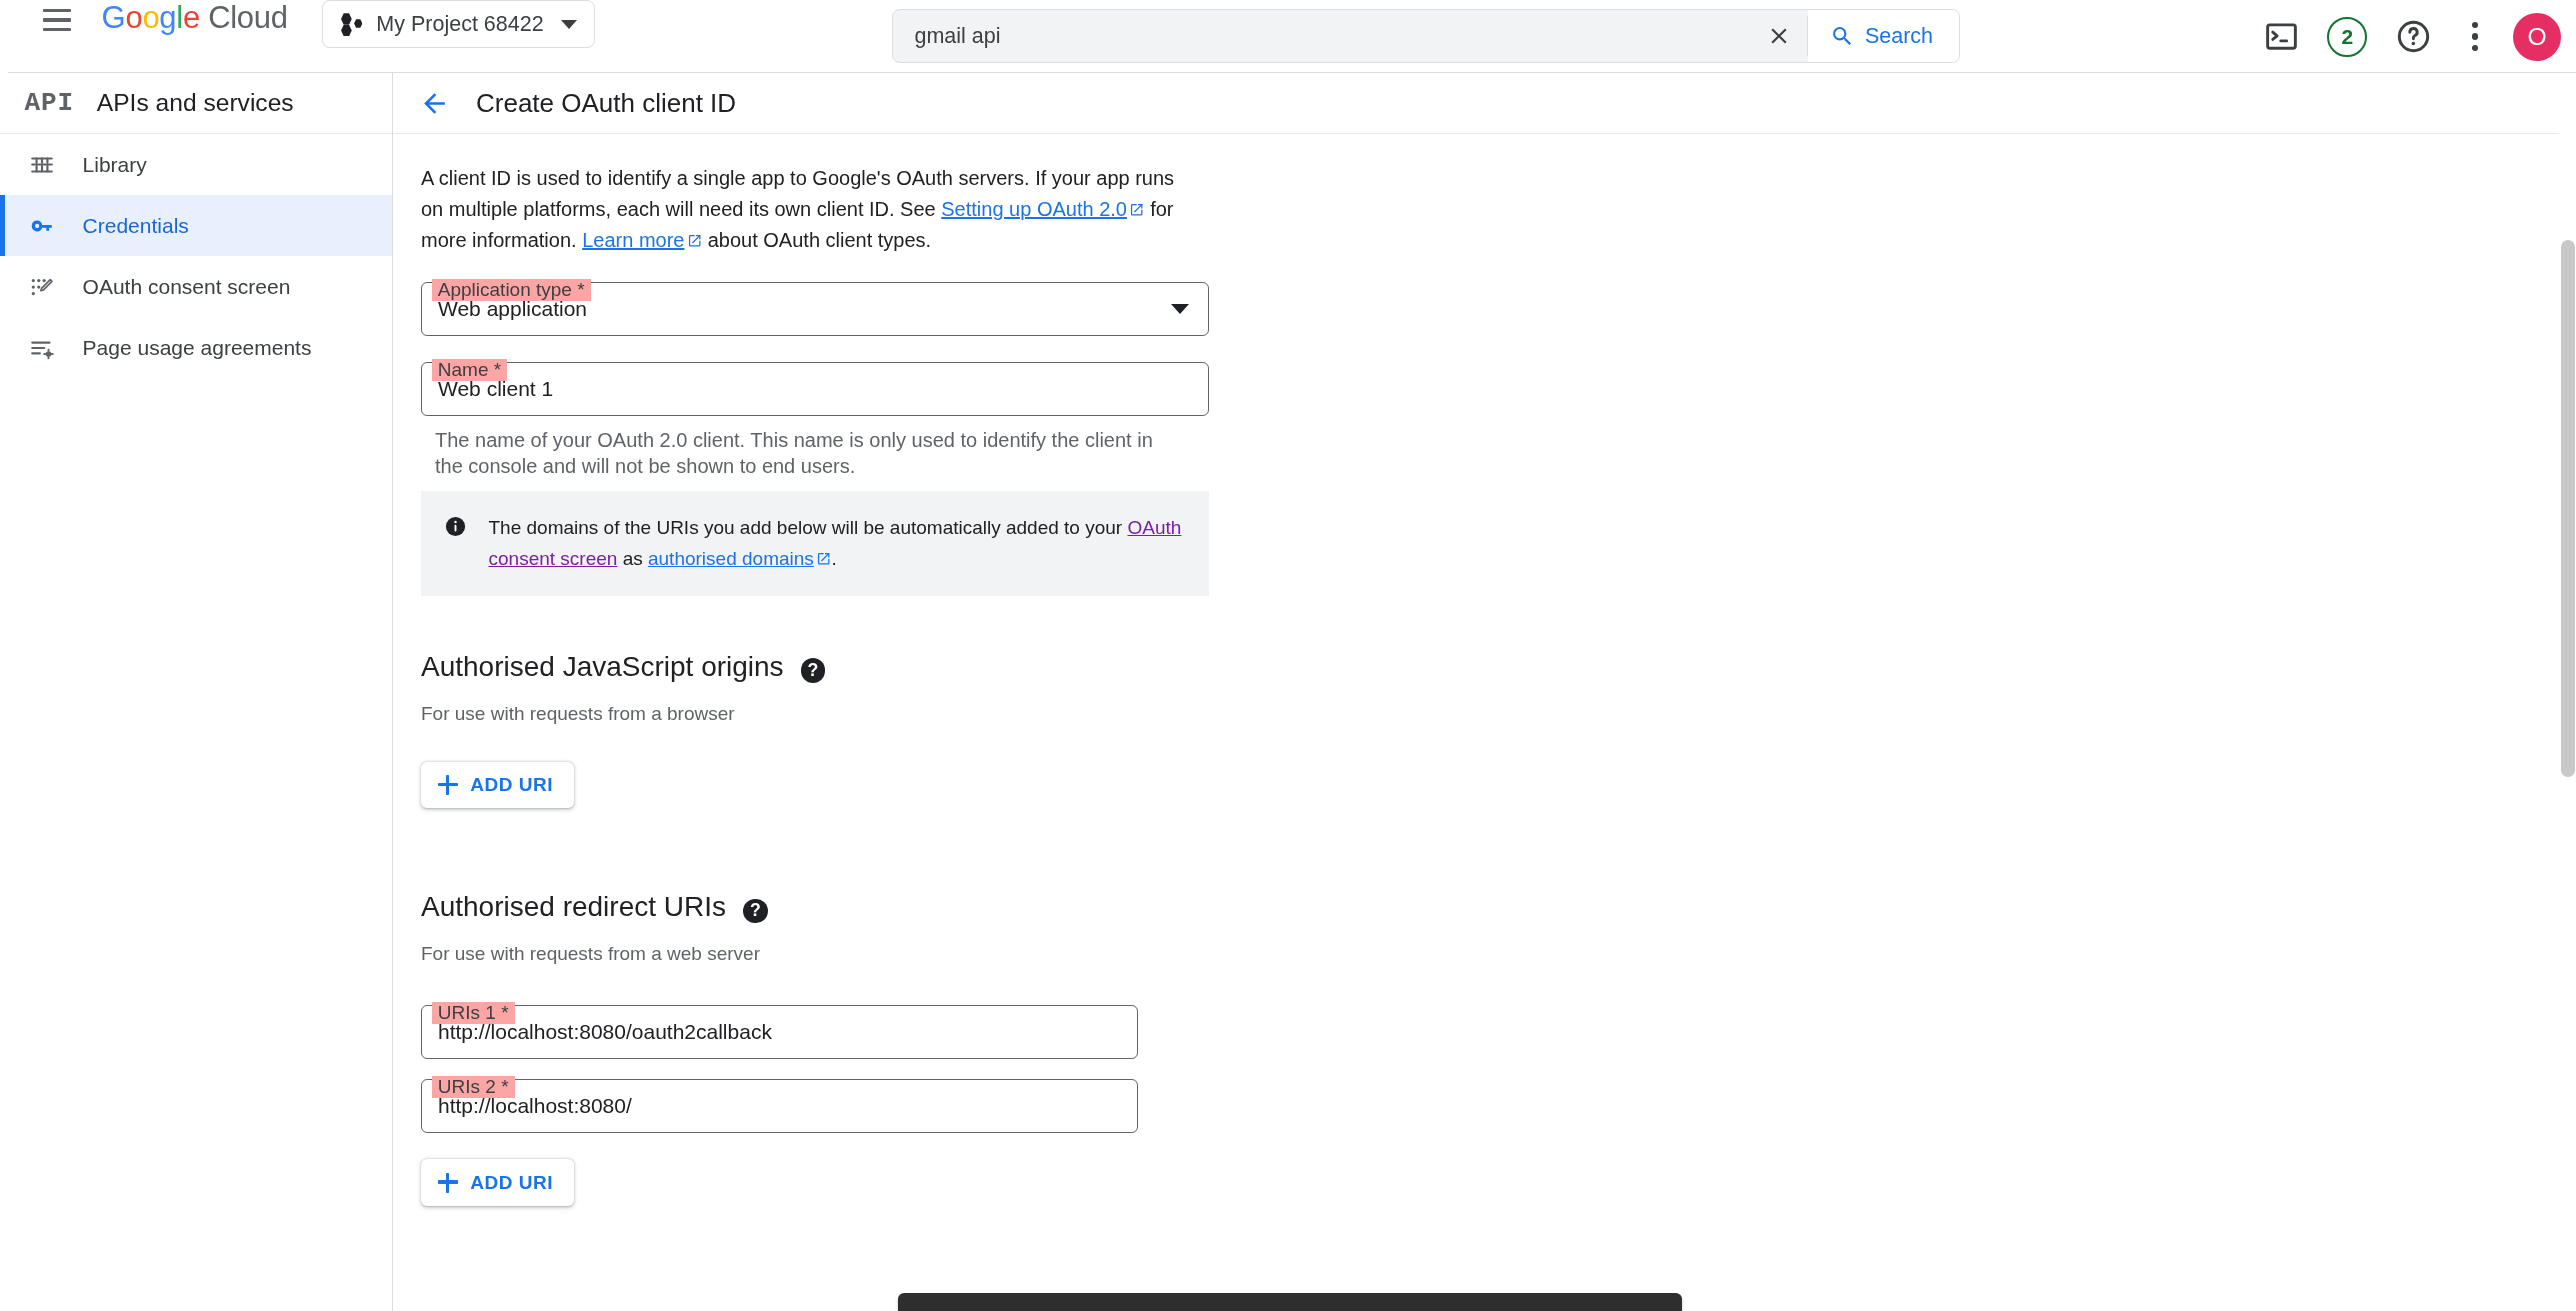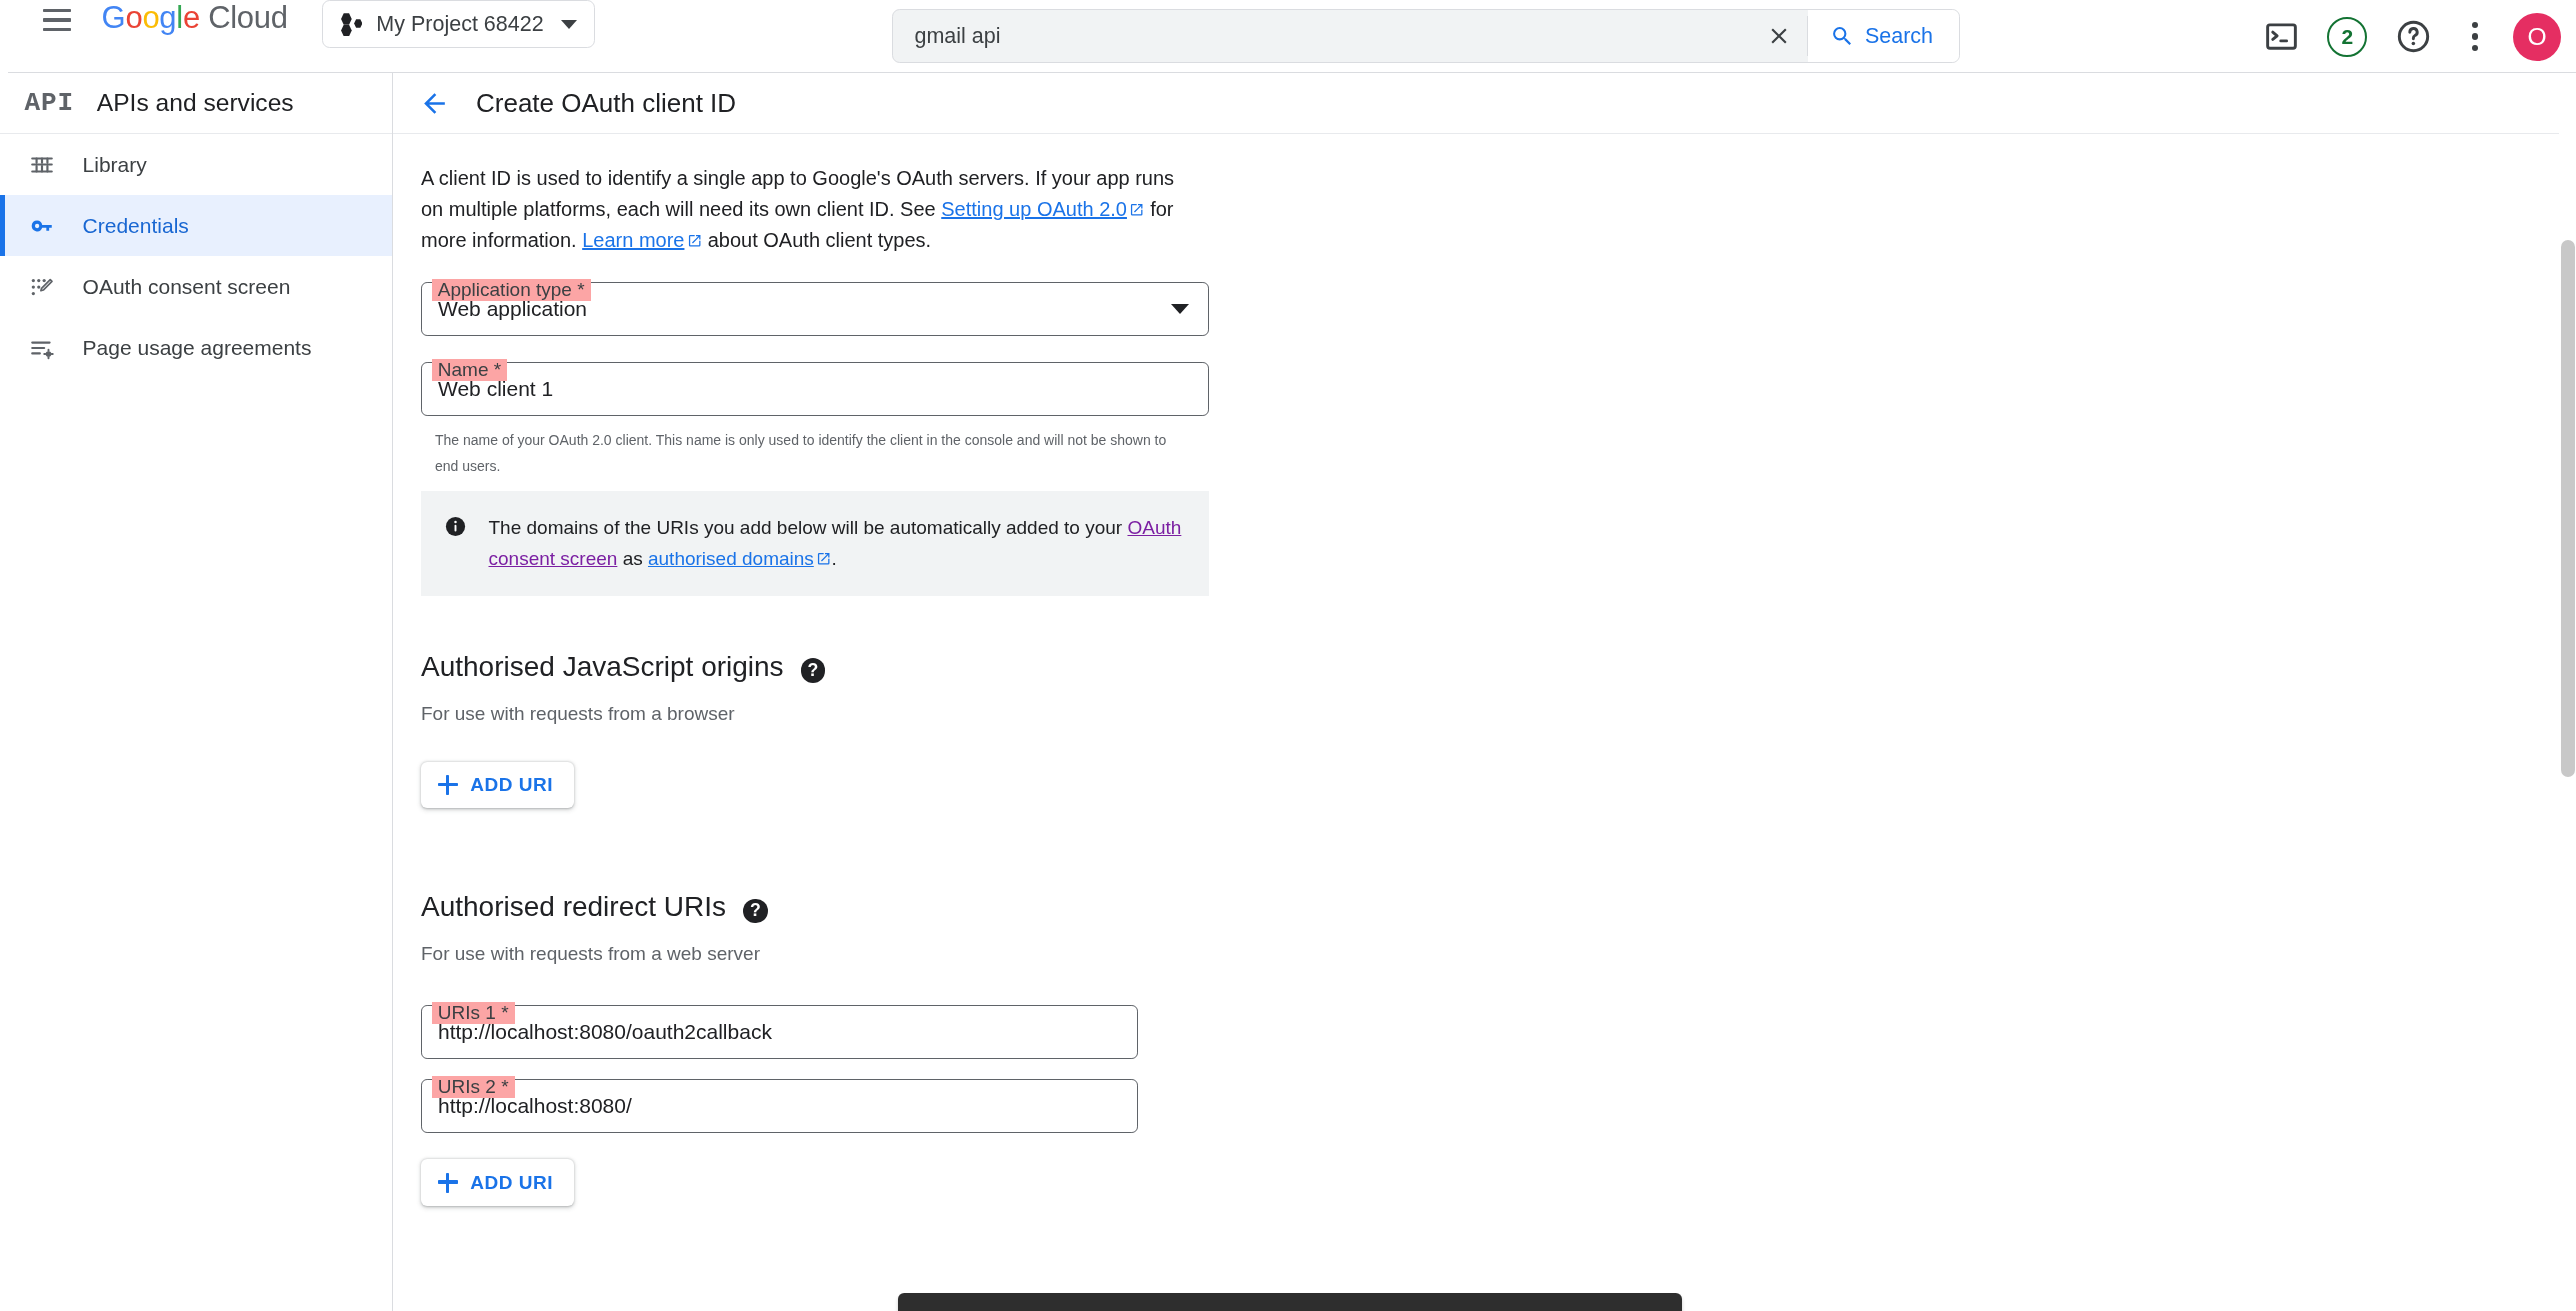--- a/index.html
+++ b/index.html
@@ -141,21 +141,21 @@
   .mfield .val {
     position:absolute; left: 17px; top: 0; height: 100%;
     display:flex; align-items:center; font-size: 21px; color:#202124;
   }
   .mfield .sel-caret {
     position:absolute; right: 20px; top: 50%; transform: translateY(-50%);
     width:0;height:0;border-left:9.2px solid transparent;border-right:9.2px solid transparent;
     border-top:10px solid #202124;
   }
   .mfield.uri { width: 717px; }
-  .helper { font-size: 14px; color:#5f6368; line-height: 26px; margin-top: 10.7px; margin-left: 14px; width: 737px; }
+  .helper { font-size: 20px; color:#5f6368; line-height: 26px; margin-top: 10.7px; margin-left: 14px; width: 737px; }
 
   .infobox {
     margin-top: 12px; width: 788px; background:#f1f3f4; border-radius: 0;
     display:flex; align-items:flex-start; gap: 21.5px; padding: 21.5px 23px 21.5px 23px;
   }
   .infobox .ibody { font-size: 19px; line-height: 31px; color:#202124; }
 
   .sec-title { display:flex; align-items:flex-end; gap: 17px; margin-top: 55px; }
   .sec-title h2 { margin:0; font-size: 28px; font-weight: normal; color:#202124; }
   .qmark {

